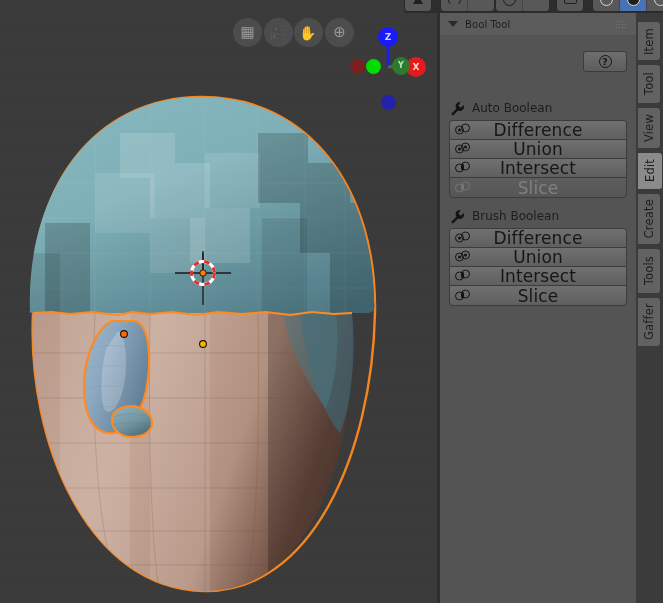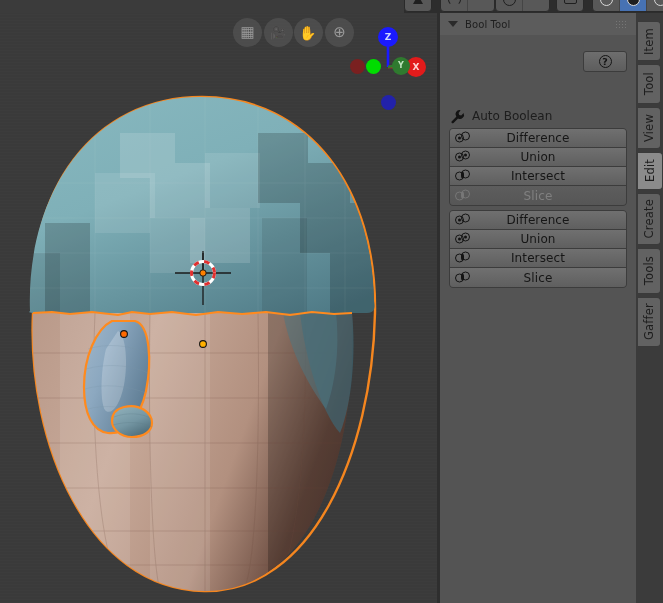--- a/index.html
+++ b/index.html
@@ -245,21 +245,21 @@
   .bool-btn.disabled {
     background: linear-gradient(#5d5d5d, #565656);
   }
   .bool-btn .bico {
     position: absolute;
     left: 5px; top: 50%;
     transform: translateY(-50%);
     width: 18px; height: 13px;
   }
   .bool-btn .blabel {
-    font-size: 12px;
+    font-size: 17px;
     color: #161616;
     letter-spacing: .1px;
   }
   .bool-btn.disabled .blabel { color: #808080; }
 
   
   .bico i {
     position: absolute;
     box-sizing: border-box;
     border-radius: 50%;
@@ -550,21 +550,21 @@
         </div>
     </div>
 
     <div id="panel-body">
       <div class="help-row">
         <div id="help-btn">
           <div class="qmark">?</div>
         </div>
       </div>
       <div id="sections">
-          <div class="section" style="top: 72px;">
+          <div class="section" style="top: 64px;">
             <div class="section-head">
               <div class="wrench"><svg width="15" height="15" viewBox="0 0 15 15">
                   <path d="M10.6,1.2 a4.1,4.1 0 0 0 -4.3,6.5 L1.8,12.2 a1.2,1.2 0 0 0 1.7,1.7 L8,9.4 a4.1,4.1 0 0 0 5.6,-5.4 L11.2,6.4 L9.2,5.9 L8.6,3.9 Z" fill="#141414"></path>
                 </svg></div>
               <div class="section-label">Auto Boolean</div>
             </div>
             <div class="btn-stack">
               <div class="bool-btn">
                 <div class="bico">
                   <i class="cA"></i>
@@ -594,20 +594,26 @@
                 <div class="bico">
                   <i class="cA"></i>
                   <i class="cB"></i>
                   <i class="lens"></i>
                 </div>
                 <div class="blabel">Slice</div>
               </div>
             </div>
           </div>
           <div class="section" style="top: 172px;">
+            <div class="section-head">
+              <div class="wrench"><svg width="15" height="15" viewBox="0 0 15 15">
+                  <path d="M10.6,1.2 a4.1,4.1 0 0 0 -4.3,6.5 L1.8,12.2 a1.2,1.2 0 0 0 1.7,1.7 L8,9.4 a4.1,4.1 0 0 0 5.6,-5.4 L11.2,6.4 L9.2,5.9 L8.6,3.9 Z" fill="#141414"></path>
+                </svg></div>
+              <div class="section-label">Brush Boolean</div>
+            </div>
             <div class="btn-stack">
               <div class="bool-btn">
                 <div class="bico">
                   <i class="cA"></i>
                   <i class="cB"></i>
                   <i class="dotA"></i>
                 </div>
                 <div class="blabel">Difference</div>
               </div>
               <div class="bool-btn">

